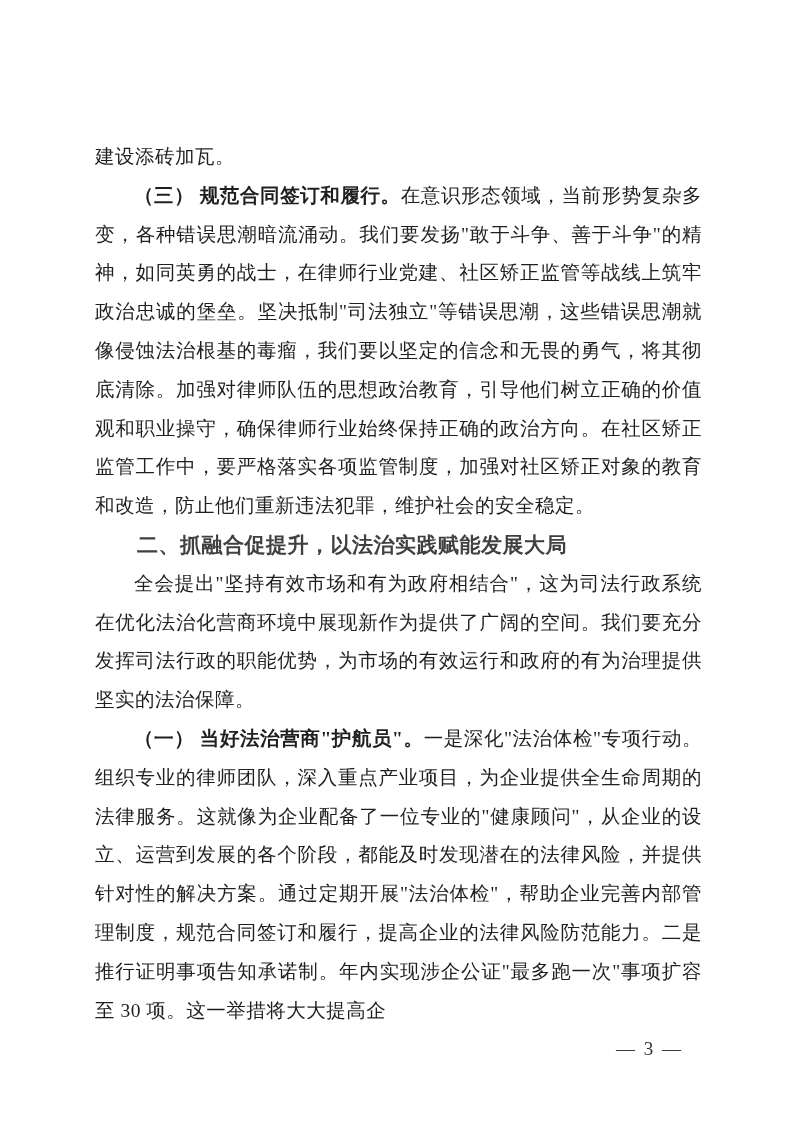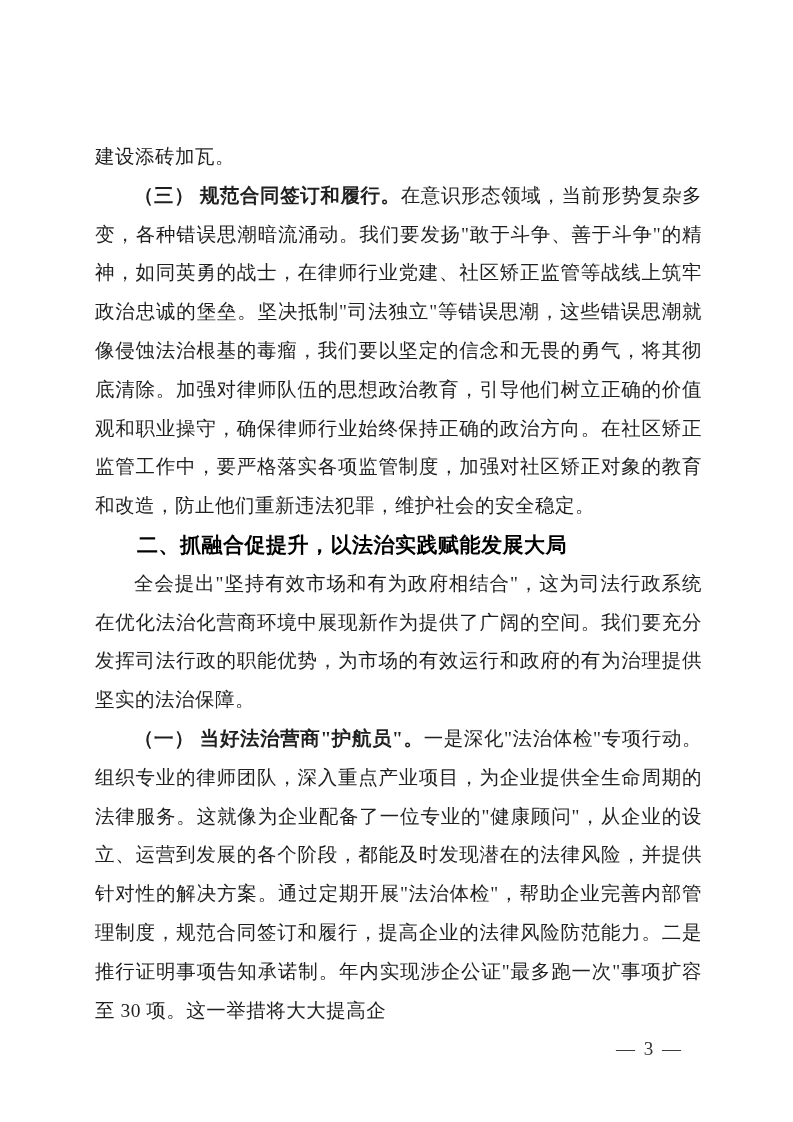--- a/index.html
+++ b/index.html
@@ -36,21 +36,21 @@
   .lead {
     font-weight: bold;
   }
   .section-heading {
     margin: 0;
     font-family: "Liberation Sans", sans-serif;
     font-weight: bold;
     font-size: 21px;
     line-height: 38.8px;
     text-indent: 2em;
-    color: #000000;
+    color: #404040;
     letter-spacing: 0.5px;
   }
   .page-number {
     position: absolute;
     right: 118px;
     bottom: 62px;
     font-size: 19px;
     font-family: "Liberation Serif", serif;
     color: #333333;
     letter-spacing: 2px;

